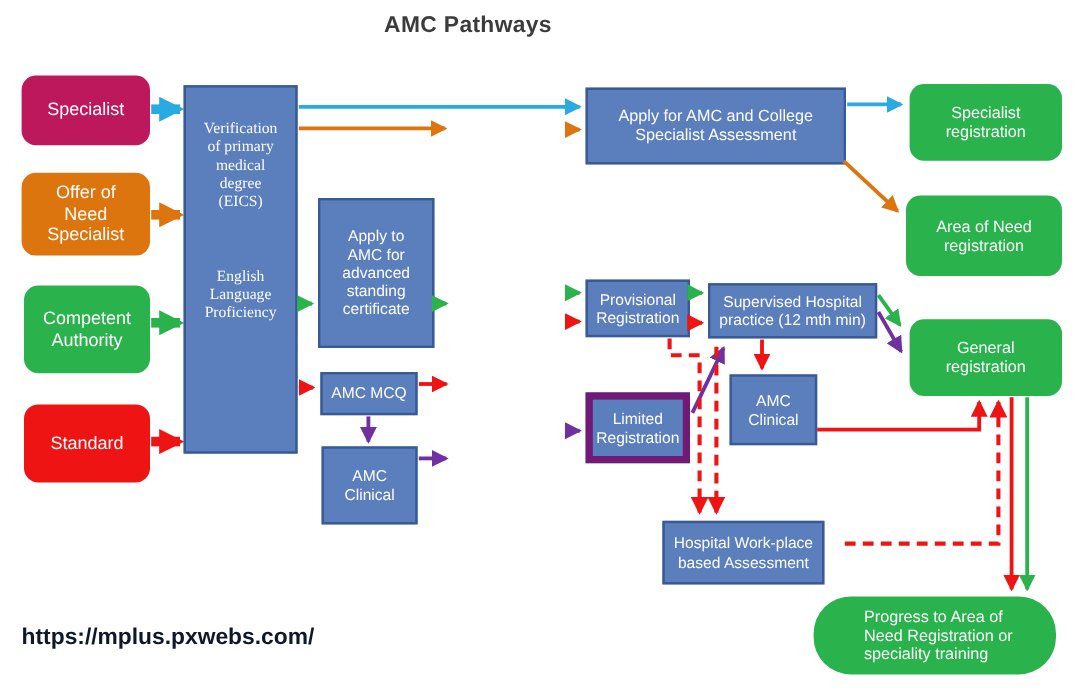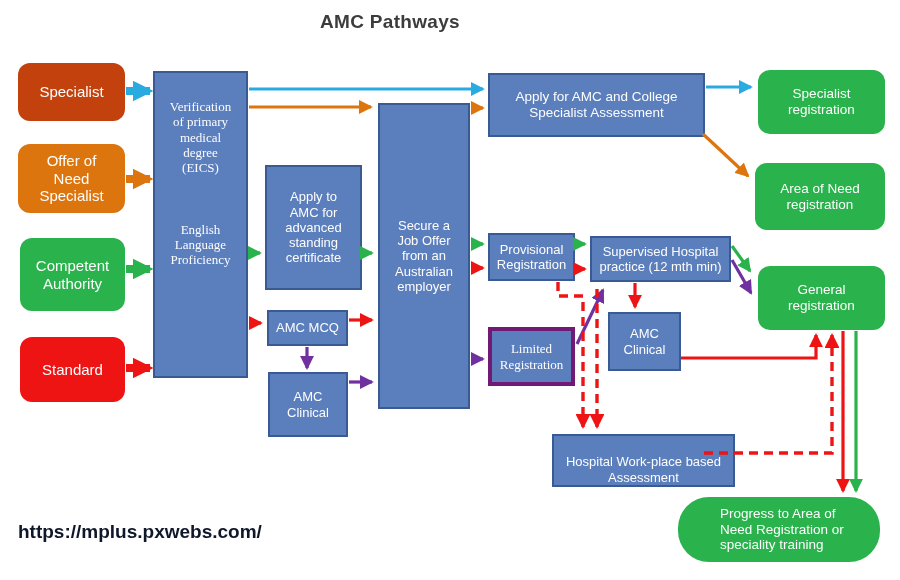--- a/index.html
+++ b/index.html
@@ -6,27 +6,27 @@
   #stage{
     position:relative;width:900px;height:580px;background:#ffffff;overflow:hidden;
     font-family:"Liberation Sans", sans-serif;
   }
   .node{position:absolute;display:flex;align-items:center;justify-content:center;
         text-align:center;box-sizing:border-box;color:#fdfdfd;line-height:1.18;}
   
   .bbox{background:#5b7ebd;border:2px solid #3a5a94;font-size:13px;}
   
   .lbox{border-radius:12px;font-size:15px;}
-  .cyan-bg{background:#c2410c;}
+  .cyan-bg{background:#be185d;}
   .orange-bg{background:#dd750e;}
   .green-bg{background:#2ab24c;}
   .red-bg{background:#ee1414;}
   
   .gbox{background:#2ab24c;border-radius:12px;font-size:13.5px;}
-  .limited{border:4px solid #701a75;font-family:Liberation Serif, serif;}
+  .limited{border:6px solid #701a75;}
   #title{position:absolute;left:240px;top:11px;width:300px;text-align:center;
          font-size:19px;font-weight:700;color:#3c3c3c;letter-spacing:.3px;}
   #siteurl{position:absolute;left:18px;top:521px;font-size:19px;font-weight:700;color:#0f172a;}
   #arrows{position:absolute;left:0;top:0;pointer-events:none;}
   .vtext{display:block;font-family:Liberation Serif, serif;}
   #verif{flex-direction:column;justify-content:flex-start;padding:26px 10px 0 10px;}
   #verif .gap{height:46px;}
   .padl{justify-content:flex-start;text-align:left;padding-left:42px;border-radius:31px;}
 </style>
 </head>
@@ -60,23 +60,20 @@
     </div>
 
   <div class="node bbox" style="left:267px;top:310px;width:81px;height:36px;">
       <span>AMC MCQ</span>
     </div>
 
   <div class="node bbox" style="left:268px;top:372px;width:80px;height:65px;padding:0 4px;">
       <span>AMC Clinical</span>
     </div>
 
-  <div class="node bbox" style="left:378px;top:103px;width:92px;height:306px;padding:0 8px;">
-      <span>Secure a Job Offer from an Australian employer</span>
-    </div>
 
   <div class="node bbox" style="left:488px;top:73px;width:217px;height:64px;padding:0 8px;font-size:13.5px;">
       <span>Apply for AMC and College Specialist Assessment</span>
     </div>
 
   <div class="node bbox" style="left:488px;top:233px;width:87px;height:48px;padding:0 4px;">
       <span>Provisional Registration</span>
     </div>
 
   <div class="node bbox limited" style="left:488px;top:327px;width:87px;height:59px;padding:0 4px;">
@@ -84,21 +81,21 @@
     </div>
 
   <div class="node bbox" style="left:590px;top:236px;width:141px;height:46px;padding:0 6px;">
       <span>Supervised Hospital practice (12 mth min)</span>
     </div>
 
   <div class="node bbox" style="left:608px;top:312px;width:73px;height:59px;padding:0 4px;">
       <span>AMC Clinical</span>
     </div>
 
-  <div class="node bbox" style="left:552px;top:434px;width:183px;height:53px;padding:0 6px;align-items:flex-end;">
+  <div class="node bbox" style="left:552px;top:434px;width:135px;height:53px;padding:0 6px;">
       <span>Hospital Work-place based Assessment</span>
     </div>
 
   <div class="node gbox" style="left:758px;top:70px;width:127px;height:64px;padding:0 14px;">
       <span>Specialist registration</span>
     </div>
 
   <div class="node gbox" style="left:755px;top:163px;width:130px;height:67px;padding:0 10px;">
       <span>Area of Need registration</span>
     </div>

